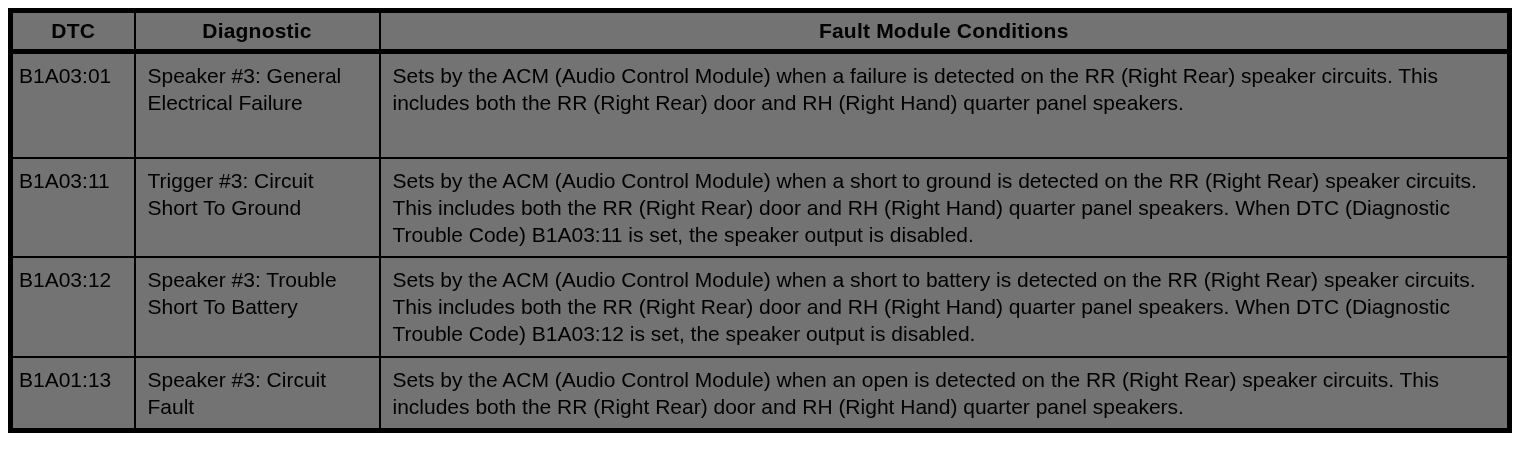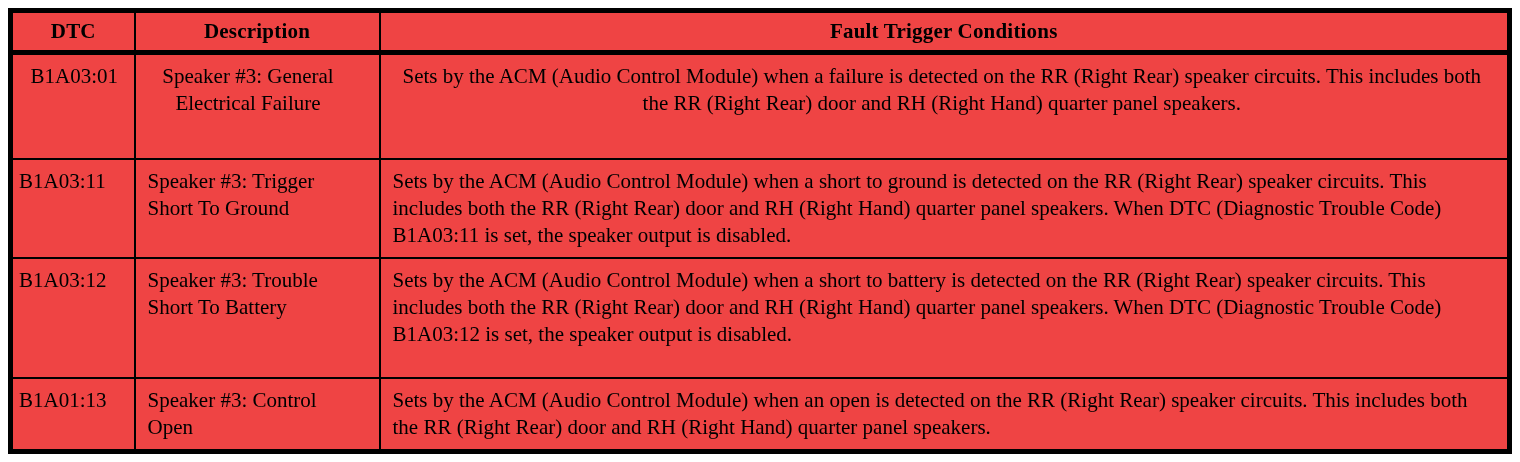--- a/index.html
+++ b/index.html
@@ -16,22 +16,21 @@
     overflow: hidden;
   }
   table.dtc-table {
     position: absolute;
     left: 8px;
     top: 8px;
     width: 1504px;
     border-collapse: collapse;
     table-layout: fixed;
     border: 5px solid #000000;
-    background: #ef4444;
-    font-family: Liberation Serif, serif;
+    background: #737373;
   }
   table.dtc-table th,
   table.dtc-table td {
     border: 2px solid #000000;
     font-size: 21px;
     color: #000000;
   }
   table.dtc-table thead tr {
     height: 40px;
   }
@@ -52,56 +51,56 @@
     padding-left: 6px;
     padding-right: 4px;
     white-space: nowrap;
   }
   table.dtc-table tbody td.cell-desc {
     padding-right: 30px;
   }
   table.dtc-table col.col-dtc   { width: 124px; }
   table.dtc-table col.col-desc  { width: 245px; }
   table.dtc-table col.col-fault { width: auto;  }
-  table.dtc-table tbody tr:nth-child(1) { height: 106px; text-align: center; }
+  table.dtc-table tbody tr:nth-child(1) { height: 106px; }
   table.dtc-table tbody tr:nth-child(2) { height: 74px; }
-  table.dtc-table tbody tr:nth-child(3) { height: 120px; }
+  table.dtc-table tbody tr:nth-child(3) { height: 100px; }
   table.dtc-table tbody tr:nth-child(4) { height: 72px;  }
 </style>
 </head>
 <body>
 
 <table class="dtc-table">
   <colgroup>
     <col class="col-dtc">
     <col class="col-desc">
     <col class="col-fault">
   </colgroup>
   <thead>
     <tr>
       <th>DTC</th>
-      <th>Description</th>
-      <th>Fault Trigger Conditions</th>
+      <th>Diagnostic</th>
+      <th>Fault Module Conditions</th>
     </tr>
   </thead>
   <tbody>
     <tr>
       <td class="cell-dtc">B1A03:01</td>
       <td class="cell-desc">Speaker #3: General Electrical Failure</td>
       <td class="cell-fault">Sets by the ACM (Audio Control Module) when a failure is detected on the RR (Right Rear) speaker circuits. This includes both the RR (Right Rear) door and RH (Right Hand) quarter panel speakers.</td>
     </tr>
     <tr>
       <td class="cell-dtc">B1A03:11</td>
-      <td class="cell-desc">Speaker #3: Trigger Short To Ground</td>
+      <td class="cell-desc">Trigger #3: Circuit Short To Ground</td>
       <td class="cell-fault">Sets by the ACM (Audio Control Module) when a short to ground is detected on the RR (Right Rear) speaker circuits. This includes both the RR (Right Rear) door and RH (Right Hand) quarter panel speakers. When DTC (Diagnostic Trouble Code) B1A03:11 is set, the speaker output is disabled.</td>
     </tr>
     <tr>
       <td class="cell-dtc">B1A03:12</td>
       <td class="cell-desc">Speaker #3: Trouble Short To Battery</td>
       <td class="cell-fault">Sets by the ACM (Audio Control Module) when a short to battery is detected on the RR (Right Rear) speaker circuits. This includes both the RR (Right Rear) door and RH (Right Hand) quarter panel speakers. When DTC (Diagnostic Trouble Code) B1A03:12 is set, the speaker output is disabled.</td>
     </tr>
     <tr>
       <td class="cell-dtc">B1A01:13</td>
-      <td class="cell-desc">Speaker #3: Control Open</td>
+      <td class="cell-desc">Speaker #3: Circuit Fault</td>
       <td class="cell-fault">Sets by the ACM (Audio Control Module) when an open is detected on the RR (Right Rear) speaker circuits. This includes both the RR (Right Rear) door and RH (Right Hand) quarter panel speakers.</td>
     </tr>
   </tbody>
 </table>
 
 </body></html>

